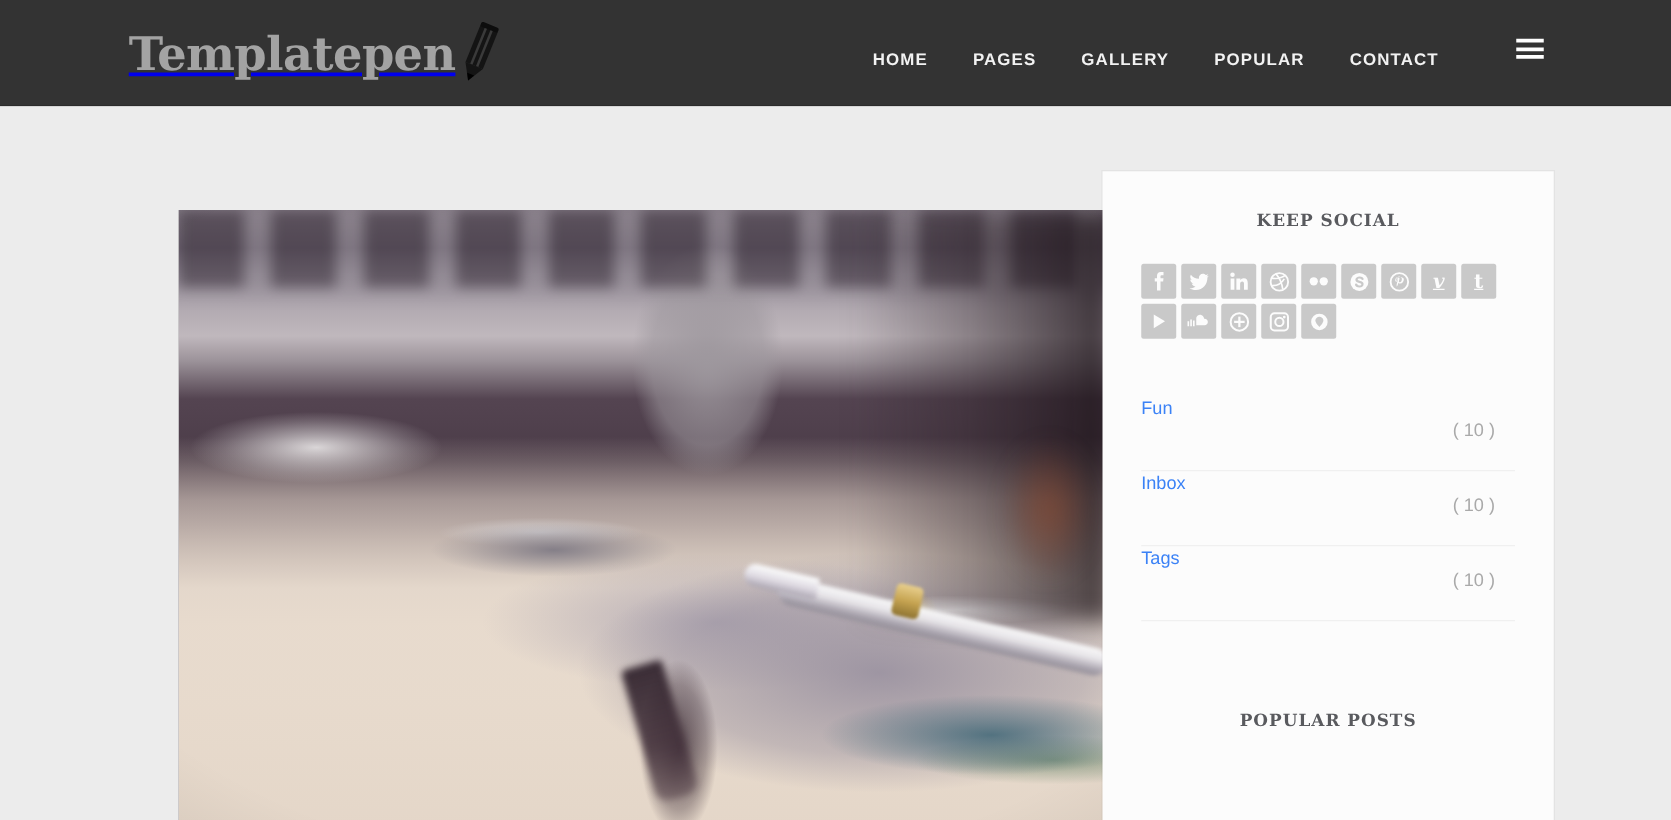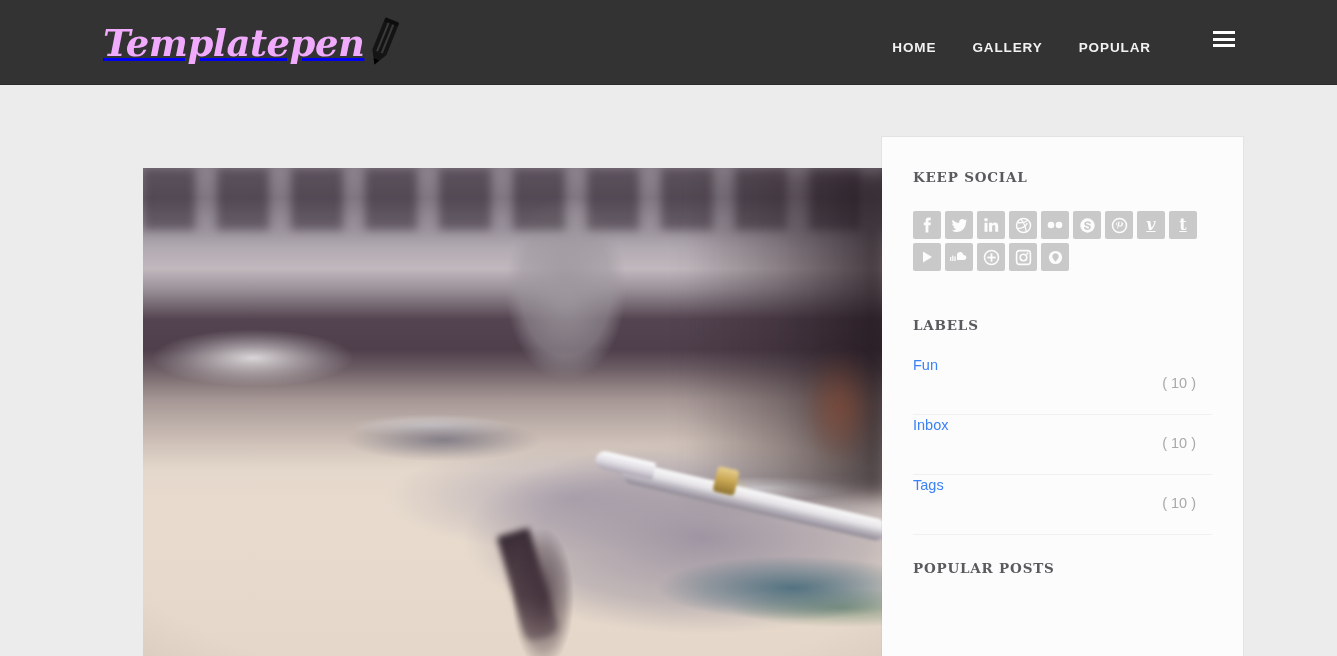--- a/index.html
+++ b/index.html
@@ -17,24 +17,23 @@
     width: 1337px; height: 85px;
     background: #333333;
     border-bottom: 1px solid #2b2b2b;
   }
   .logo-wrap {
     position: absolute; left: 103px; top: 10px;
     height: 64px; display: flex; align-items: center;
   }
   .logo-text {
     font-family: "DejaVu Serif", serif;
-    font-style: italic;
     font-weight: bold;
     font-size: 37px;
-    color: #f0abfc;
+    color: #a3a3a3;
     letter-spacing: -0.5px;
     line-height: 1;
     position: relative;
     top: 1px;
   }
   .logo-pencil {
     position: relative;
     width: 34px; height: 50px;
     margin-left: 2px;
   }
@@ -183,21 +182,21 @@
     background: radial-gradient(ellipse 120% 110% at 50% 45%, rgba(0,0,0,0) 55%, rgba(0,0,0,0.22) 100%);
   }
 
   
   .sidebar {
     position: absolute; left: 882px; top: 52px;
     width: 361px; height: 519px;
     background: #fcfcfc;
     box-shadow: 0 0 0 1px rgba(0,0,0,0.035);
   }
-  .widget { padding: 0 31px; }
+  .widget { padding: 0 31px; text-align: center; }
   .widget-title {
     font-family: "DejaVu Serif", serif;
     font-size: 13.5px;
     font-weight: bold;
     letter-spacing: 0.8px;
     color: #595a5e;
     margin: 0;
   }
   #widget-social { padding-top: 32px; }
   .social-grid {
@@ -233,21 +232,21 @@
     position: absolute; left: 0; top: 2px;
     font-size: 14.5px;
     color: #3b82f6;
   }
   .label-count {
     position: absolute; right: 16px; top: 20px;
     font-size: 14.5px;
     color: #a9a9a9;
   }
 
-  #widget-popular { margin-top: 25px; }
+  #widget-popular { margin-top: 72px; }
 </style>
 </head>
 <body>
 
 <header class="site-header">
   <a class="logo-wrap" href="#">
     <span class="logo-text">Templatepen</span>
     <span class="logo-pencil">
       <svg width="34" height="50" viewBox="0 0 34 50">
         <g transform="rotate(22 17 25)">
@@ -257,22 +256,24 @@
           <rect x="10" y="1" width="15" height="4" rx="1.5" fill="#0d0d0d"></rect>
           <polygon points="10,36 25,36 17.5,49" fill="#141414"></polygon>
           <polygon points="14.5,43.5 20.5,43.5 17.5,49" fill="#000000"></polygon>
         </g>
       </svg>
     </span>
   </a>
 
   <nav class="main-nav">
     <a class="nav-item" href="#">HOME</a>
+    <a class="nav-item" href="#">PAGES</a>
     <a class="nav-item" href="#">GALLERY</a>
     <a class="nav-item" href="#">POPULAR</a>
+    <a class="nav-item" href="#">CONTACT</a>
   </nav>
 
   <div class="hamburger">
     <span></span>
     <span></span>
     <span></span>
   </div>
 </header>
 
 <main class="page-body">
@@ -386,21 +387,20 @@
           <svg width="17" height="17" viewBox="0 0 17 17">
               <circle cx="8.5" cy="8.5" r="6.6" fill="#fcfcfc"></circle>
               <path d="M8.5 4.3c1.8 0 3.2 1.4 3.2 3.1 0 2-3.2 5.2-3.2 5.2S5.3 9.4 5.3 7.4C5.3 5.7 6.7 4.3 8.5 4.3z" fill="#c9c9c9"></path>
             </svg>
         </a>
 
       </div>
     </section>
 
     <section class="widget" id="widget-labels">
-      <h3 class="widget-title">LABELS</h3>
       <div class="label-list">
 
         <div class="label-row">
           <span class="label-name">Fun</span>
           <span class="label-count">( 10 )</span>
         </div>
 
         <div class="label-row">
           <span class="label-name">Inbox</span>
           <span class="label-count">( 10 )</span>

